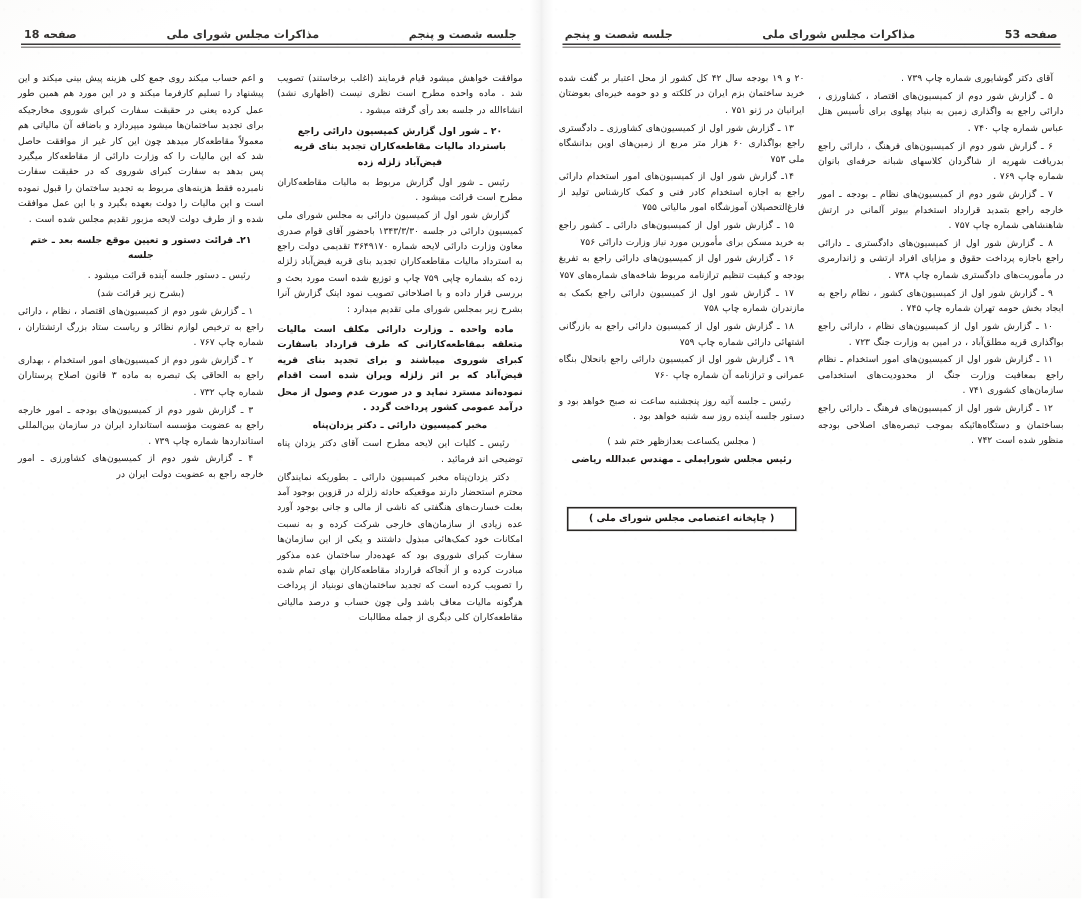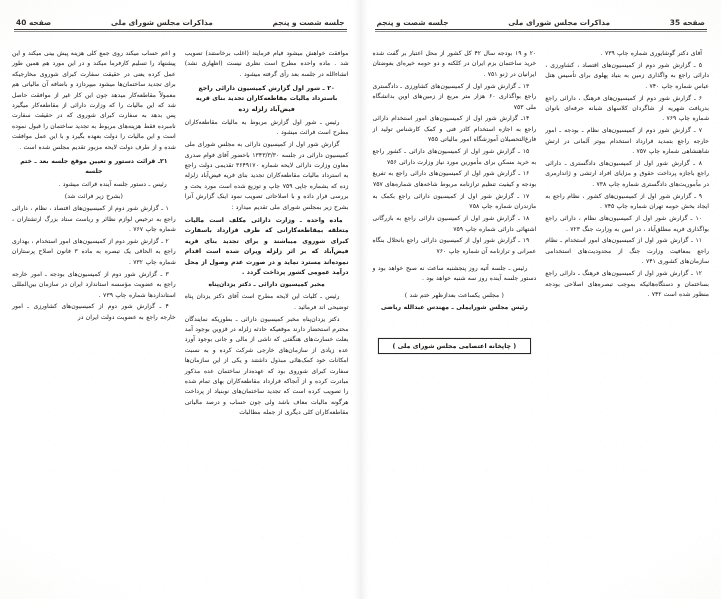--- a/index.html
+++ b/index.html
@@ -145,21 +145,21 @@
 <body>
 
 <div class="scan-sheet"></div>
 
 <div class="spread">
 
   <div class="page">
 
     <div class="runhead">
       <div class="runhead-row">
-        <span>صفحه 35</span>
+        <span>صفحه 53</span>
         <span>مذاکرات مجلس شورای ملی</span>
         <span>جلسه شصت و پنجم</span>
       </div>
       <div class="rule"></div>
       <div class="rule thin"></div>
     </div>
 
     <div class="cols">
 
       <div class="col">
@@ -198,21 +198,21 @@
       </div>
     </div>
   </div>
 
   <div class="page">
 
     <div class="runhead">
       <div class="runhead-row">
         <span>جلسه شصت و پنجم</span>
         <span>مذاکرات مجلس شورای ملی</span>
-        <span>صفحه 40</span>
+        <span>صفحه 18</span>
       </div>
       <div class="rule"></div>
       <div class="rule thin"></div>
     </div>
 
     <div class="cols">
 
       <div class="col">
         <p>موافقت خواهش میشود قیام فرمایند (اغلب برخاستند) تصویب شد . ماده واحده مطرح است نظری نیست (اظهاری نشد) انشاءالله در جلسه بعد رأی گرفته میشود .</p>
         <p class="head">۲۰ ـ شور اول گزارش کمیسیون دارائی راجع باسترداد مالیات مقاطعه‌کاران تجدید بنای قریه فیض‌آباد زلزله زده</p>

